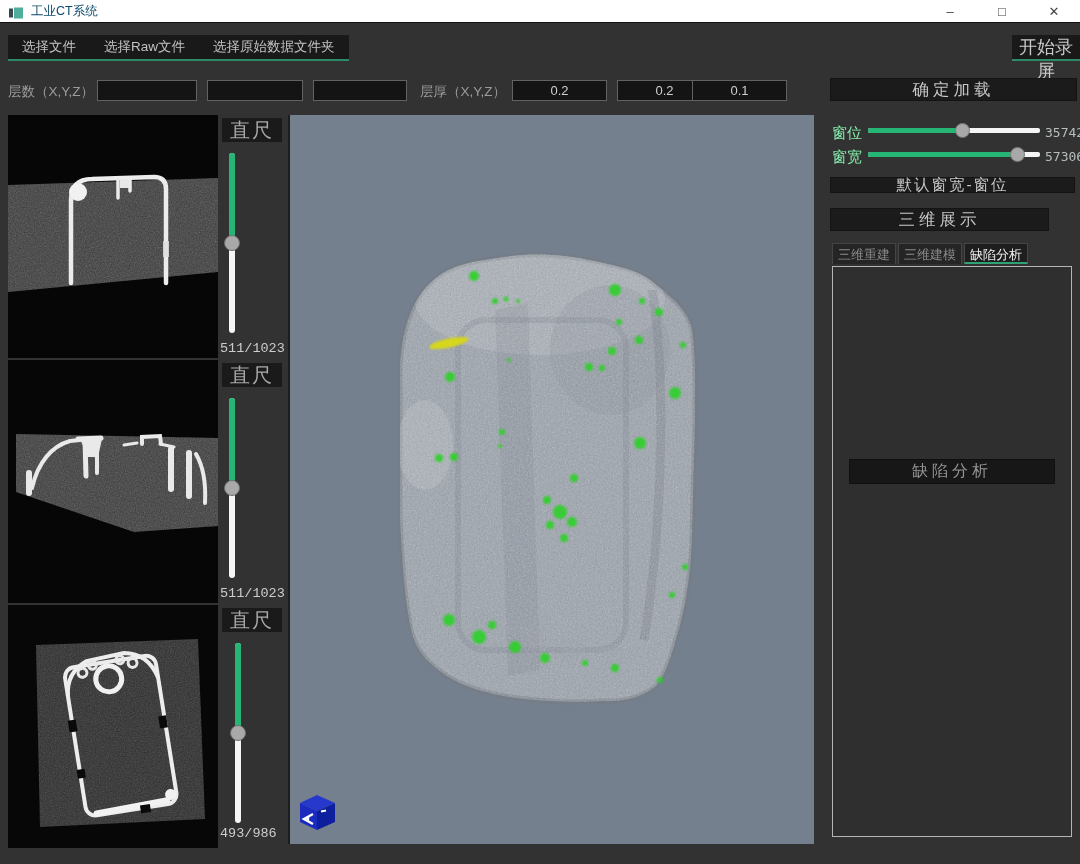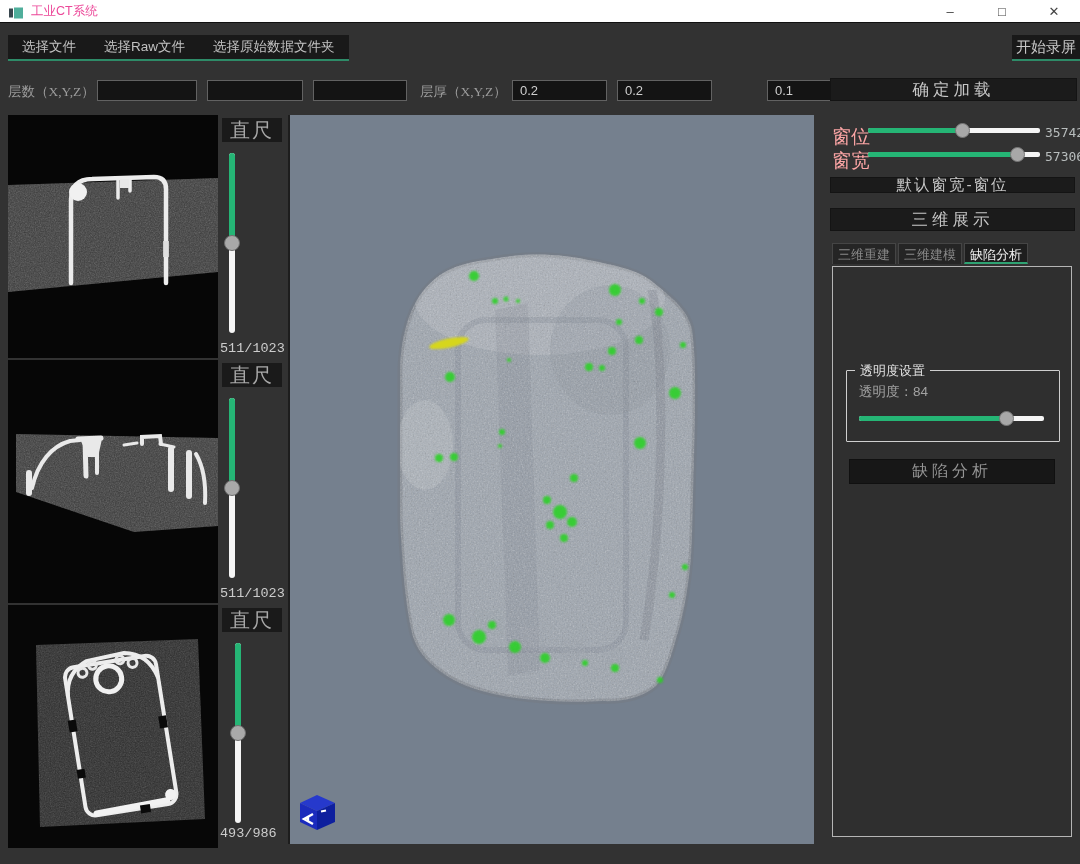--- a/index.html
+++ b/index.html
@@ -2,34 +2,34 @@
 <html><head>
 <meta charset="utf-8">
 <style>
   html,body{margin:0;padding:0;}
   body{width:1080px;height:864px;overflow:hidden;position:relative;
        font-family:"Liberation Sans","DejaVu Sans",sans-serif;background:#323232;}
   
   .titlebar{position:absolute;left:0;top:0;width:1080px;height:22px;background:#ffffff;
             border-bottom:1px solid #111;display:flex;align-items:center;}
   .app-icon{width:14px;height:12px;margin-left:9px;display:inline-block;}
-  .title-text{font-size:12.5px;color:#ec4899;margin-left:8px;}
+  .title-text{font-size:12.5px;color:#0c4a6e;margin-left:8px;}
   .win-controls{position:absolute;right:0;top:0;height:22px;display:flex;}
   .win-btn{width:52px;height:22px;display:flex;align-items:center;justify-content:center;
            color:#444;font-size:13px;cursor:default;}
   
   .toolbar-group{position:absolute;left:8px;top:35px;height:24px;background:#191919;
                  border-bottom:2px solid #2e8b68;display:flex;}
   .toolbar-btn{padding:0 14px;font-size:13.5px;color:#c2c2c2;line-height:24px;white-space:nowrap;}
   .record-btn{position:absolute;left:1012px;top:35px;width:68px;height:24px;background:#191919;
-              border-bottom:2px solid #2e8b68;color:#c9c9c9;font-size:15px;line-height:24px;text-align:center;}
-  
-  .p-label{position:absolute;font-size:13.5px;color:#9c9c9c;top:83px;font-family:Liberation Serif, serif;}
+              border-bottom:2px solid #2e8b68;color:#c9c9c9;font-size:18px;line-height:24px;text-align:center;}
+  
+  .p-label{position:absolute;font-size:13.5px;color:#9c9c9c;top:83px;}
   .field{position:absolute;top:80px;height:21px;background:#141414;border:1px solid #626262;
-         color:#cfcfcf;font-size:13px;padding:0 7px;box-sizing:border-box;outline:none;}
+         color:#cfcfcf;font-size:13px;padding:0 7px;box-sizing:border-box;outline:none;text-align:center;}
   
   .slice-img{position:absolute;left:8px;width:210px;height:243px;background:#000;}
   .ruler-label{position:absolute;left:222px;width:60px;height:24px;background:#1a1a1a;
                color:#a9a9a9;font-size:20px;text-align:center;line-height:24px;letter-spacing:2px;}
   .pos-text{position:absolute;left:220px;width:66px;font-size:13.5px;color:#cccccc;
             font-family:Liberation Mono, monospace;}
   
   .vslider{position:absolute;width:16px;}
   .v-track{position:absolute;left:5px;top:0;bottom:0;width:6px;background:#f5f5f5;border-radius:3px;}
   .v-fill{position:absolute;left:5px;top:0;width:6px;background:#25b575;border-radius:3px;}
@@ -40,21 +40,21 @@
   .h-fill{position:absolute;left:0;top:5px;height:5px;background:#25b575;border-radius:2px;}
   .h-handle{position:absolute;top:0;width:15px;height:15px;border-radius:50%;background:#a8a8a8;
             border:1px solid #777;box-sizing:border-box;}
   
   .viewport{position:absolute;left:288px;top:115px;width:526px;height:729px;background:#75808E;
             border-left:2px solid #1d1d1d;box-sizing:border-box;}
   .viewer-logo{position:absolute;left:5px;top:675px;}
   
   .btn-dark{position:absolute;background:#1b1b1b;color:#c6c6c6;display:flex;align-items:center;
             justify-content:center;letter-spacing:4px;font-size:16.5px;border:1px solid #141414;box-sizing:border-box;}
-  .sl-label{position:absolute;font-size:19px;color:#fca5a5;}
+  .sl-label{position:absolute;font-size:15px;color:#86efac;}
   .sl-value{position:absolute;font-size:13px;color:#b8bdbd;font-family:"DejaVu Sans Mono",monospace;}
   .tabs{position:absolute;left:832px;top:243px;display:flex;}
   .tab{height:21px;line-height:21px;padding:0 5px;font-size:13px;color:#8a8a8a;background:#252525;
        border:1px solid #454545;border-bottom:none;margin-right:2px;box-sizing:border-box;}
   .tab.active{color:#f2f2f2;background:#1e1e1e;border-bottom:2px solid #2fa373;}
   .tab-frame{position:absolute;left:832px;top:266px;width:240px;height:571px;border:1px solid #b5b5b5;
              background:#2f2f2f;box-sizing:border-box;}
   .group{position:absolute;left:13px;width:212px;border:1px solid #cfcfcf;border-radius:1px;}
   .legend{position:absolute;top:-9px;left:8px;background:#2f2f2f;padding:0 5px;font-size:13px;color:#e2e2e2;}
   .group-value{position:absolute;left:12px;top:12px;font-size:13.5px;color:#a2a2a2;}
@@ -87,21 +87,21 @@
 </div>
 <div class="record-btn">开始录屏</div>
 
 <div class="p-label" style="left:8px">层数（X,Y,Z）</div>
 <input class="field" style="left: 97px; width: 100px;" value="">
 <input class="field" style="left: 207px; width: 96px;" value="">
 <input class="field" style="left: 313px; width: 94px;" value="">
 <div class="p-label" style="left:420px">层厚（X,Y,Z）</div>
 <input class="field" style="left: 512px; width: 95px;" value="0.2">
 <input class="field" style="left: 617px; width: 95px;" value="0.2">
-<input class="field" style="left: 767px; width: 95px;" value="0.1">
+<input class="field" style="left: 692px; width: 95px;" value="0.1">
 
 <svg class="slice-img" style="top:115px" viewBox="0 0 210 243">
   <defs>
     <filter id="nz1">
         <feTurbulence type="fractalNoise" baseFrequency="0.8" numOctaves="2" seed="4"></feTurbulence>
         <feColorMatrix type="saturate" values="0"></feColorMatrix>
       </filter>
     <clipPath id="bandclip1">
         <polygon points="0,70 210,63 210,157 0,177"></polygon>
       </clipPath>
@@ -299,32 +299,23 @@
 
 <div class="sl-label" style="left:832px;top:148px">窗宽</div>
 <div class="hslider" style="left:868px;top:147px;width:172px">
   <div class="h-track"></div>
     <div class="h-fill sl-fill" style="width: 87%;"></div>
     <div class="h-handle sl-handle" style="left: calc(87% - 8px);"></div>
 </div>
 <div class="sl-value" style="left:1045px;top:149px">57306</div>
 
 <div class="btn-dark" style="left:830px;top:177px;width:245px;height:16px;font-size:15.5px;letter-spacing:2px">默认窗宽-窗位</div>
-<div class="btn-dark" style="left:830px;top:208px;width:245px;height:23px">三维展示</div>
+<div class="btn-dark" style="left:830px;top:208px;width:219px;height:23px">三维展示</div>
 
 <div class="tabs">
   <div class="tab">三维重建</div>
   <div class="tab">三维建模</div>
   <div class="tab active">缺陷分析</div>
 </div>
 
 <div class="tab-frame">
-  <div class="group" style="top:103px;height:70px">
-    <div class="legend">透明度设置</div>
-    <div class="group-value">透明度：84</div>
-    <div class="hslider" style="left:12px;top:40px;width:185px">
-      <div class="h-track"></div>
-        <div class="h-fill sl-fill" style="width: 80%;"></div>
-        <div class="h-handle sl-handle" style="left: calc(80% - 8px);"></div>
-    </div>
-  </div>
   <div class="analyze-btn">缺陷分析</div>
 </div>
 
 </body></html>

